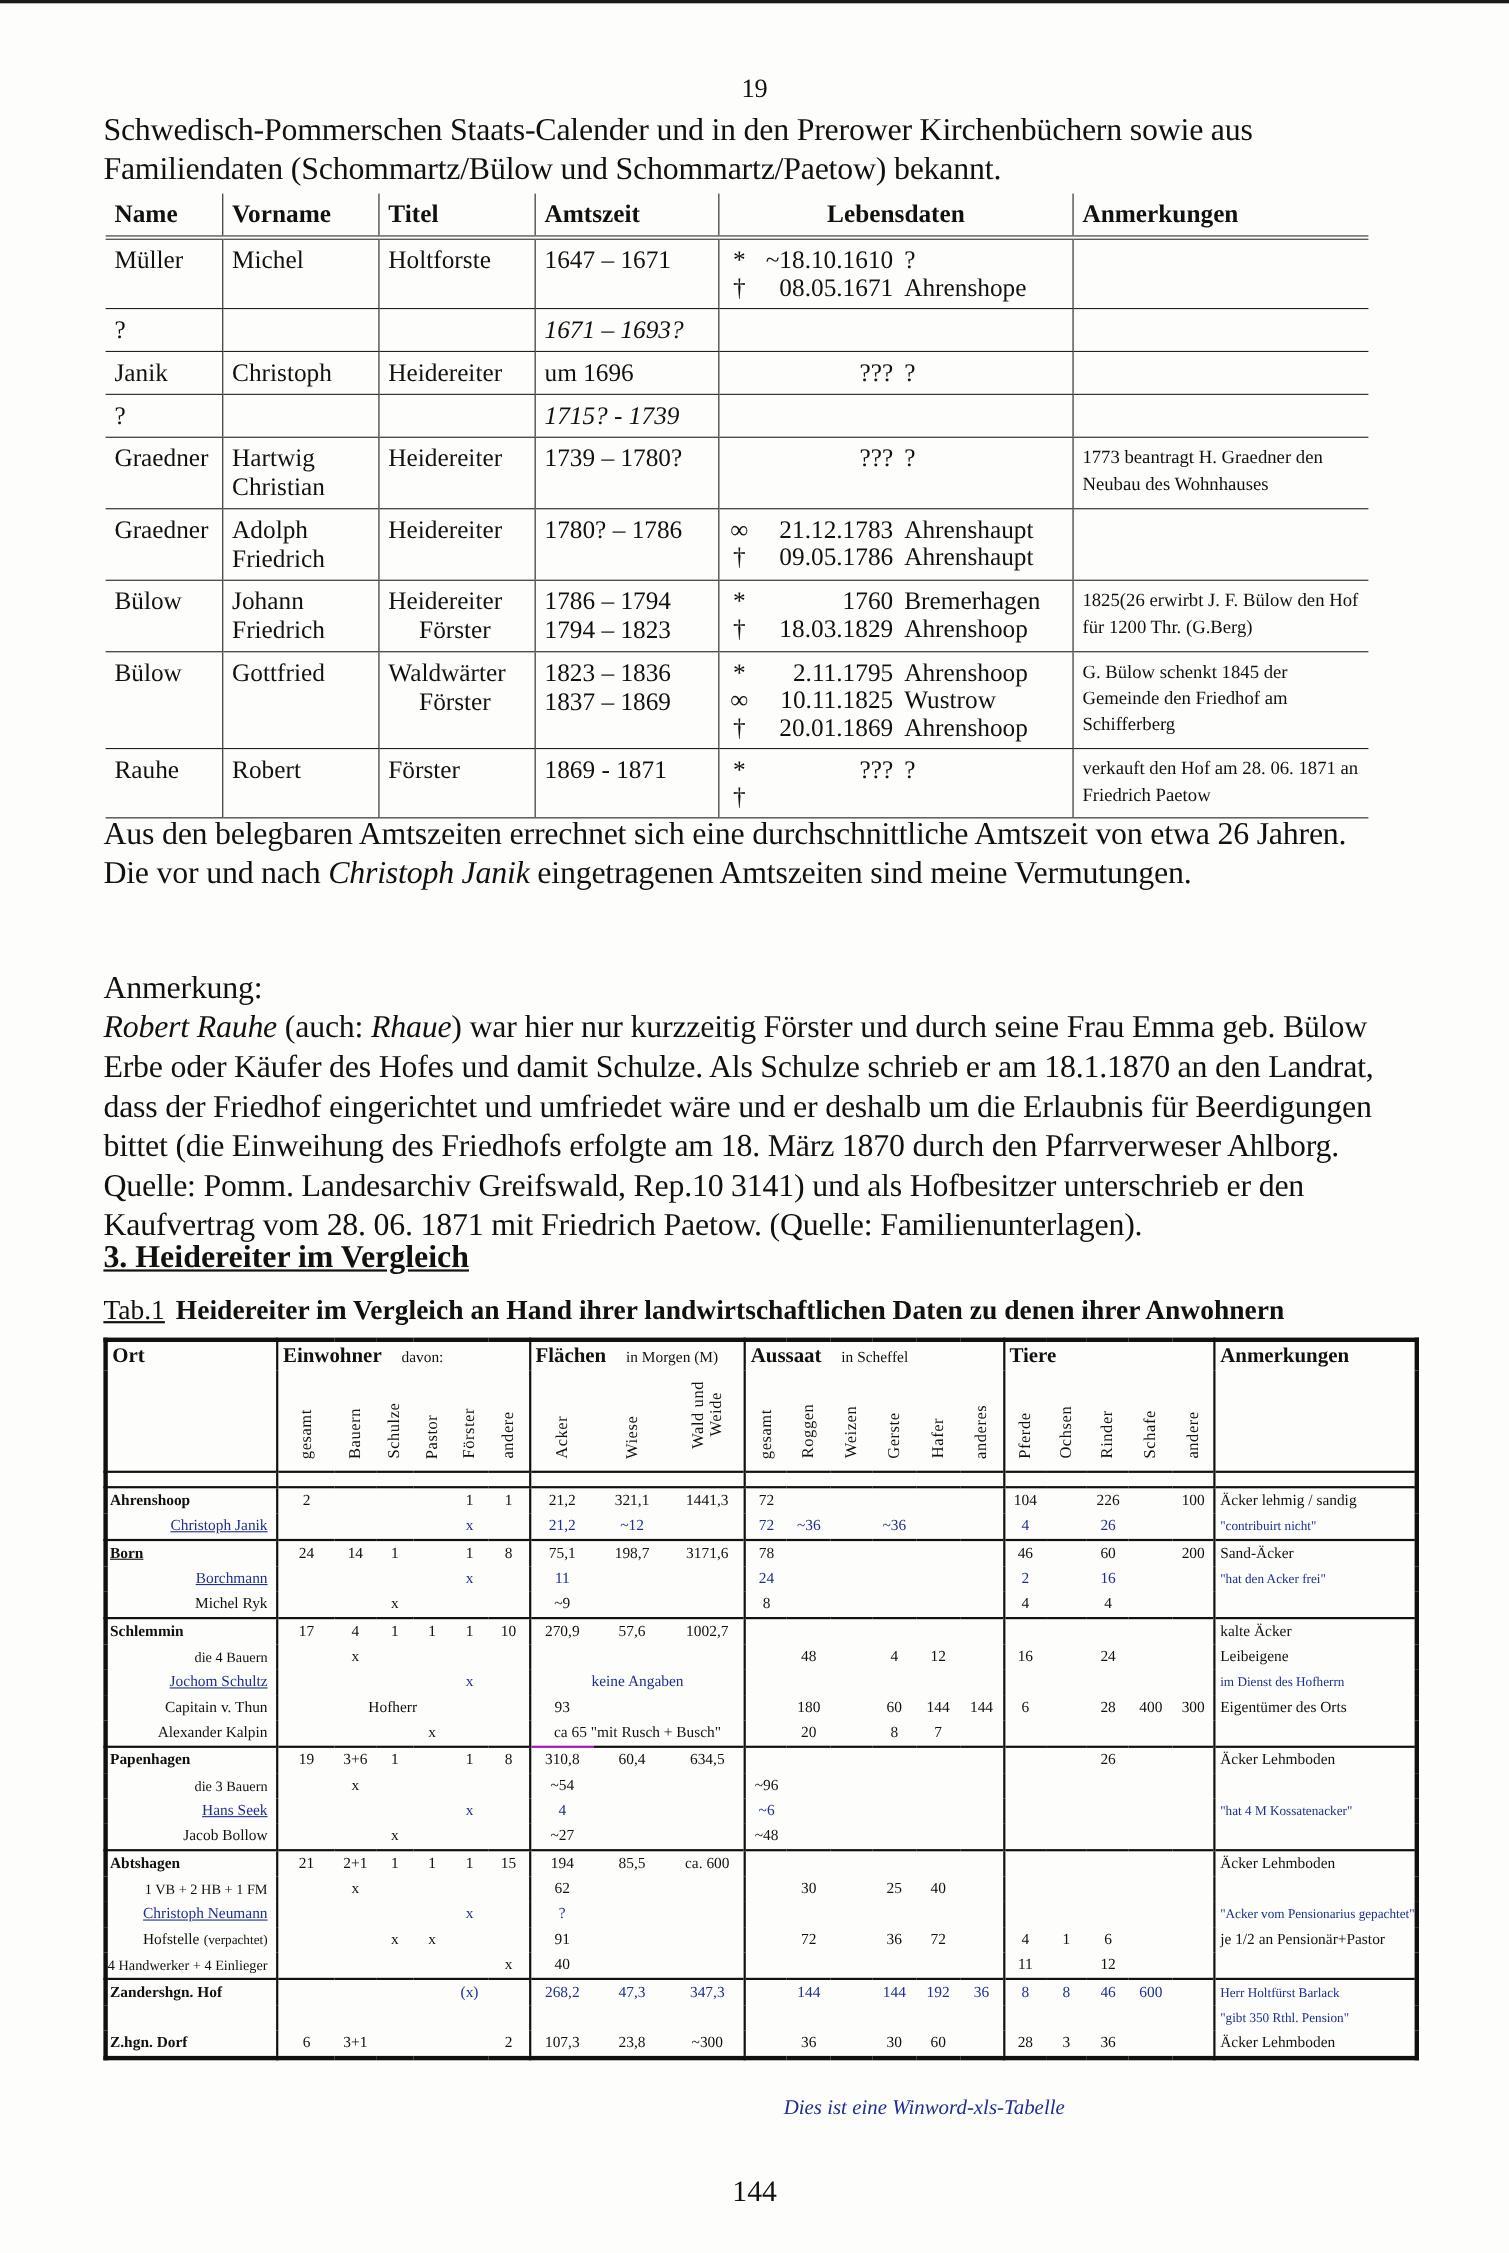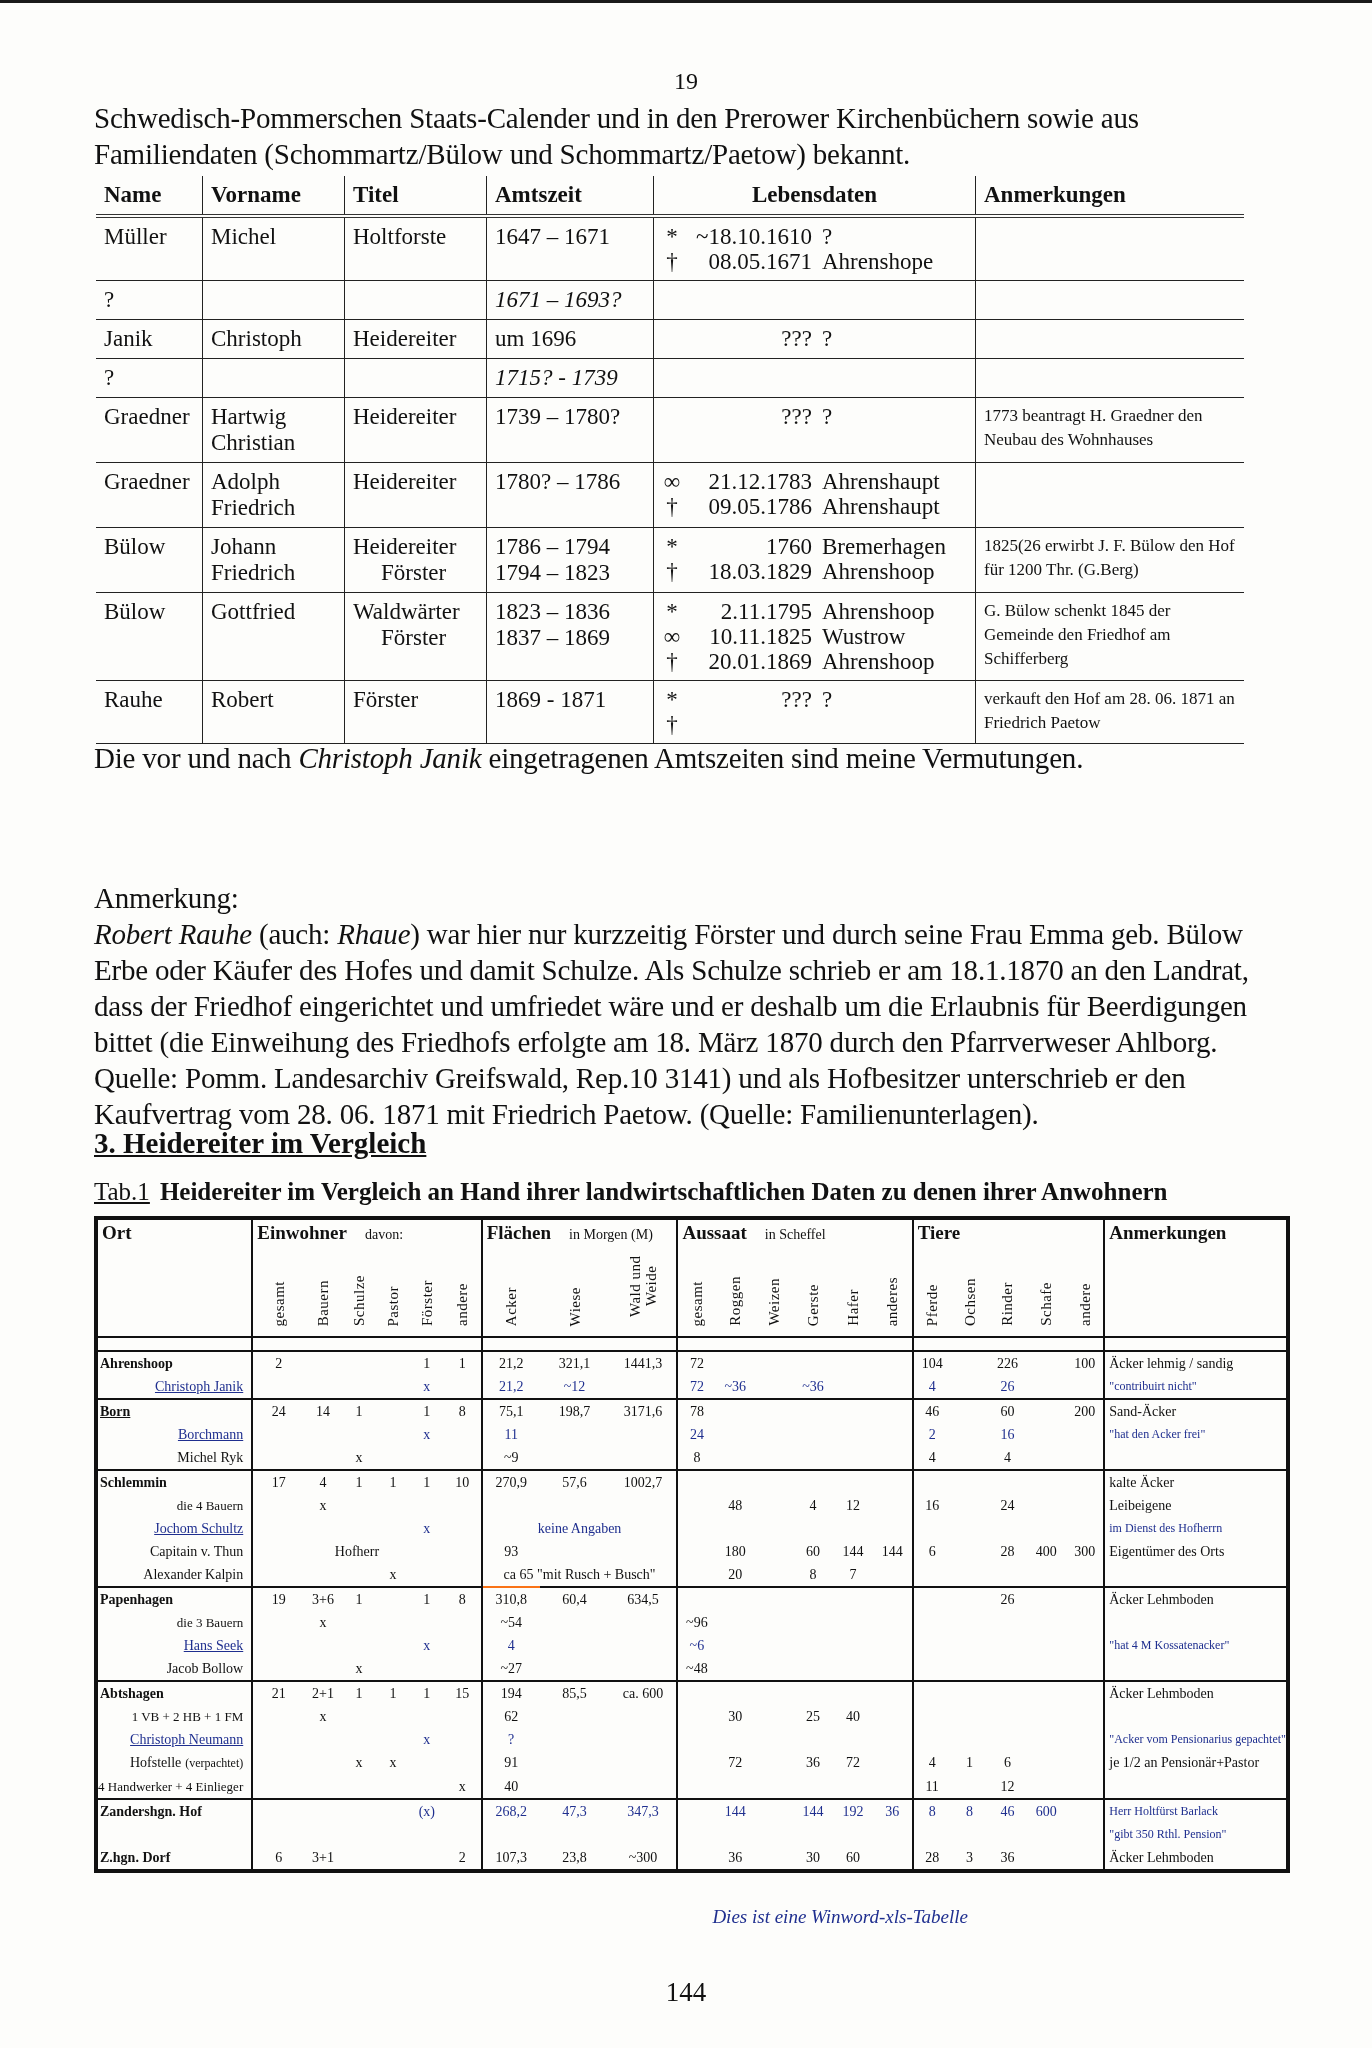--- a/index.html
+++ b/index.html
@@ -263,20 +263,21 @@
             <span class="dt"></span>
             <span></span>
           </div>
         </td>
         <td class="note">verkauft den Hof am 28. 06. 1871 an Friedrich Paetow</td>
       </tr>
     </tbody>
 </table>
 
 <div class="abs para body-text">
+  <div>Aus den belegbaren Amtszeiten errechnet sich eine durchschnittliche Amtszeit von etwa 26 Jahren.</div>
   <div>
     <span>Die vor und nach </span><i>Christoph Janik</i><span> eingetragenen Amtszeiten sind meine Vermutungen.</span>
   </div>
 </div>
 
 <div class="abs para anm">
   <div>Anmerkung:</div>
   <div>
     <i>Robert Rauhe</i><span> (auch: </span><i>Rhaue</i><span>) war hier nur kurzzeitig Förster und durch seine Frau Emma geb. Bülow Erbe oder Käufer des Hofes und damit Schulze. Als Schulze schrieb er am 18.1.1870 an den Landrat, dass der Friedhof eingerichtet und umfriedet wäre und er deshalb um die Erlaubnis für Beerdigungen bittet (die Einweihung des Friedhofs erfolgte am 18. März 1870 durch den Pfarrverweser Ahlborg. Quelle: Pomm. Landesarchiv Greifswald, Rep.10 3141) und als Hofbesitzer unterschrieb er den Kaufvertrag vom 28. 06. 1871 mit Friedrich Paetow. (Quelle: Familienunterlagen).</span>
   </div>
@@ -603,21 +604,21 @@
         <td class="grp note2" style=""></td>
       </tr>
       <tr class="data">
         <td class="place" style="border-top:2px solid #111;white-space:nowrap;"><span class="">Papenhagen</span></td>
         <td class="grp bigcount" style="border-top:2px solid #111;">19</td>
         <td class="" style="border-top:2px solid #111;">3+6</td>
         <td class="" style="border-top:2px solid #111;">1</td>
         <td class="" style="border-top:2px solid #111;"></td>
         <td class="" style="border-top:2px solid #111;">1</td>
         <td class="" style="border-top:2px solid #111;">8</td>
-        <td class="grp" style="border-top:2px solid #f97316;margin-top:40px;">310,8</td>
+        <td class="grp" style="border-top:2px solid #a21caf;margin-top:40px;">310,8</td>
         <td class="" style="border-top:2px solid #111;">60,4</td>
         <td class="" style="border-top:2px solid #111;">634,5</td>
         <td class="grp" style="border-top:2px solid #111;"></td>
         <td class="" style="border-top:2px solid #111;"></td>
         <td class="" style="border-top:2px solid #111;"></td>
         <td class="" style="border-top:2px solid #111;"></td>
         <td class="" style="border-top:2px solid #111;"></td>
         <td class="" style="border-top:2px solid #111;"></td>
         <td class="grp" style="border-top:2px solid #111;"></td>
         <td class="" style="border-top:2px solid #111;"></td>

